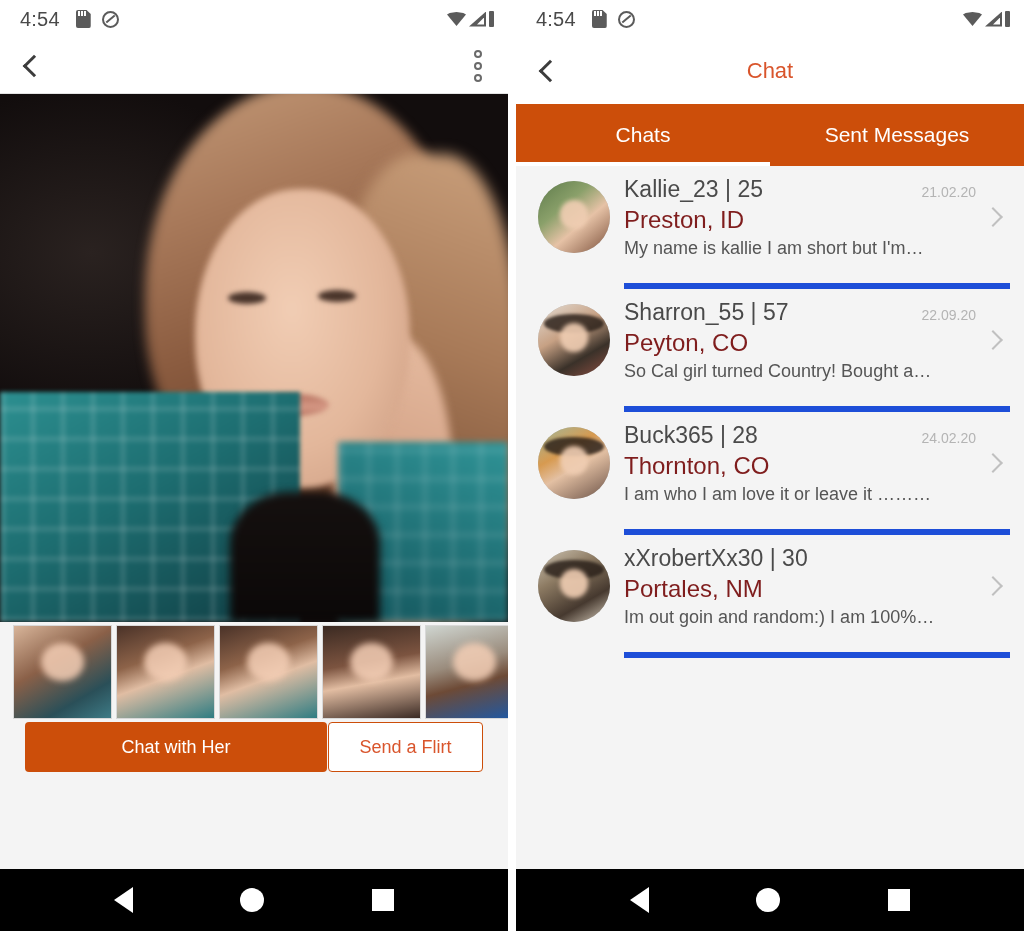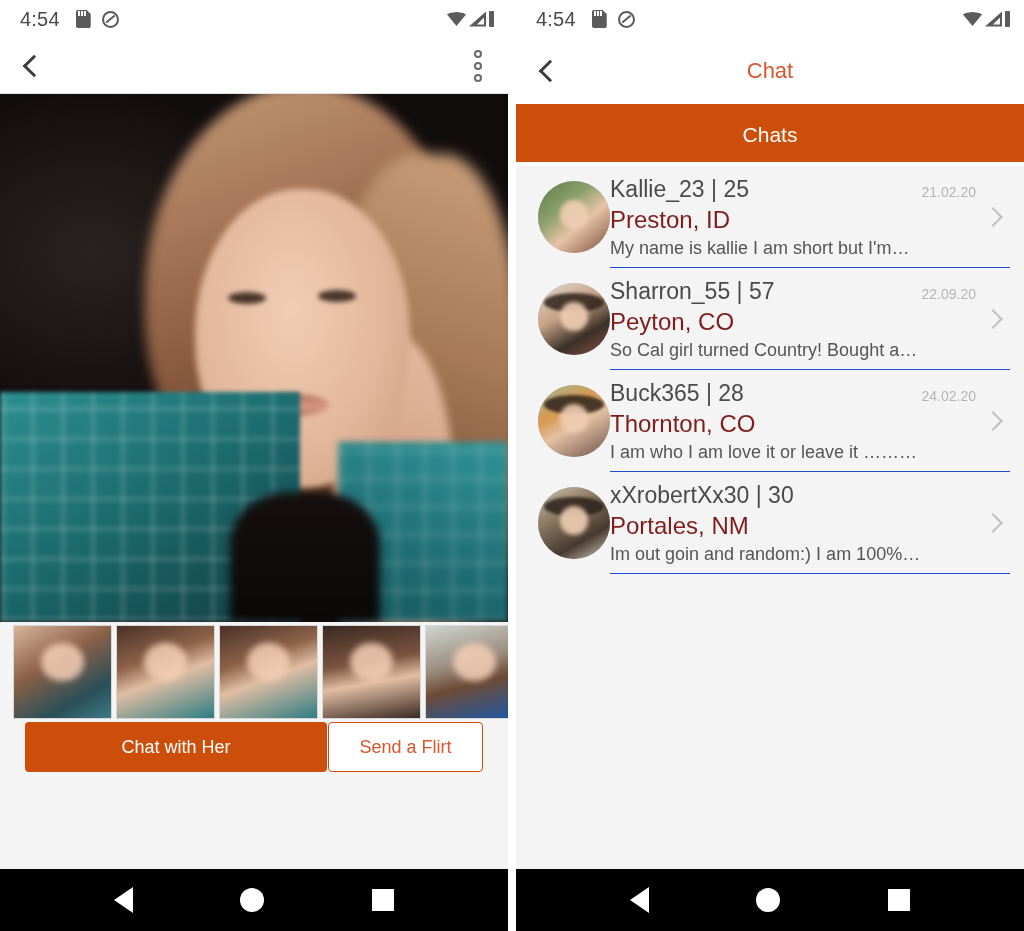--- a/index.html
+++ b/index.html
@@ -228,21 +228,21 @@
   .av3 .av-bg { background: linear-gradient(150deg,#9fb89c 0%, #d79a50 35%, #e3c0a3 55%, #6a5146 100%); }
   .av4 .av-bg { background: linear-gradient(150deg,#cfc6b5 0%, #8d7b63 35%, #46392f 70%, #d8cdbc 100%); }
   .avatar .av-face {
     position: absolute; left: 30%; top: 26%; width: 40%; height: 40%;
     border-radius: 50%; background: rgba(240,205,178,.9); filter: blur(2px);
   }
   .avatar .av-hat {
     position: absolute; left: 8%; top: 14%; width: 84%; height: 26%;
     border-radius: 50%; background: rgba(40,30,24,.82); filter: blur(1.5px);
   }
-  .row-content { flex: 1 1 auto; margin-left: 0; padding-bottom: 8px; border-bottom: 1px solid #1d4ed8; }
+  .row-content { flex: 1 1 auto; margin-left: 14px; padding-bottom: 24px; border-bottom: 6px solid #1d4ed8; }
   .row-top { display: flex; align-items: baseline; }
   .row-name { font-size: 23px; color: #4a4a4a; }
   .row-date { margin-left: auto; font-size: 14px; color: #b4b4b4; padding-right: 34px; }
   .row-loc { font-size: 24px; color: #7f1d1d; margin-top: 3px; }
   .row-msg { font-size: 18px; color: #555555; margin-top: 4px; white-space: nowrap; overflow: hidden; }
   .row-chevron {
     flex: 0 0 0; width: 0; position: relative;
   }
   .chev {
     position: absolute; right: 10px; top: 34px; width: 14px; height: 14px;
@@ -366,20 +366,21 @@
       </span>
     </div>
 
     <div class="appbar tall">
       <span class="back-chevron"></span>
       <span class="appbar-title">Chat</span>
     </div>
 
     <div class="tabs">
       <div class="tab active">Chats</div>
+      <div class="tab">Sent Messages</div>
     </div>
 
     <div class="chatlist">
 
       <div class="chat-row">
         <div class="avatar av1">
             <span class="av-bg"></span>
             <span class="av-face"></span>
           </div>
         <div class="row-content">

